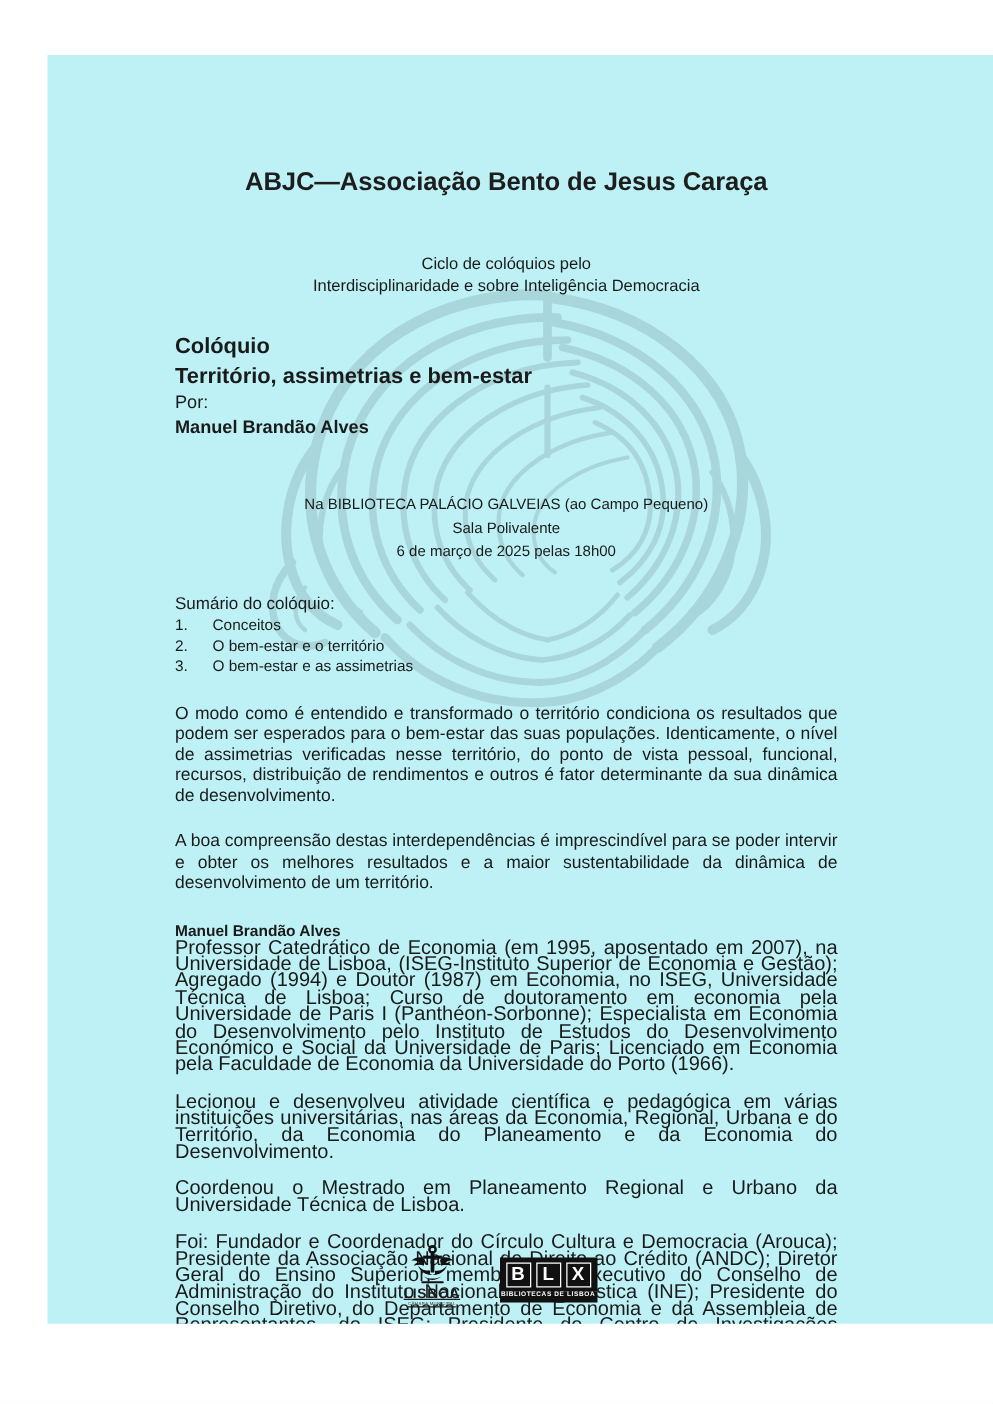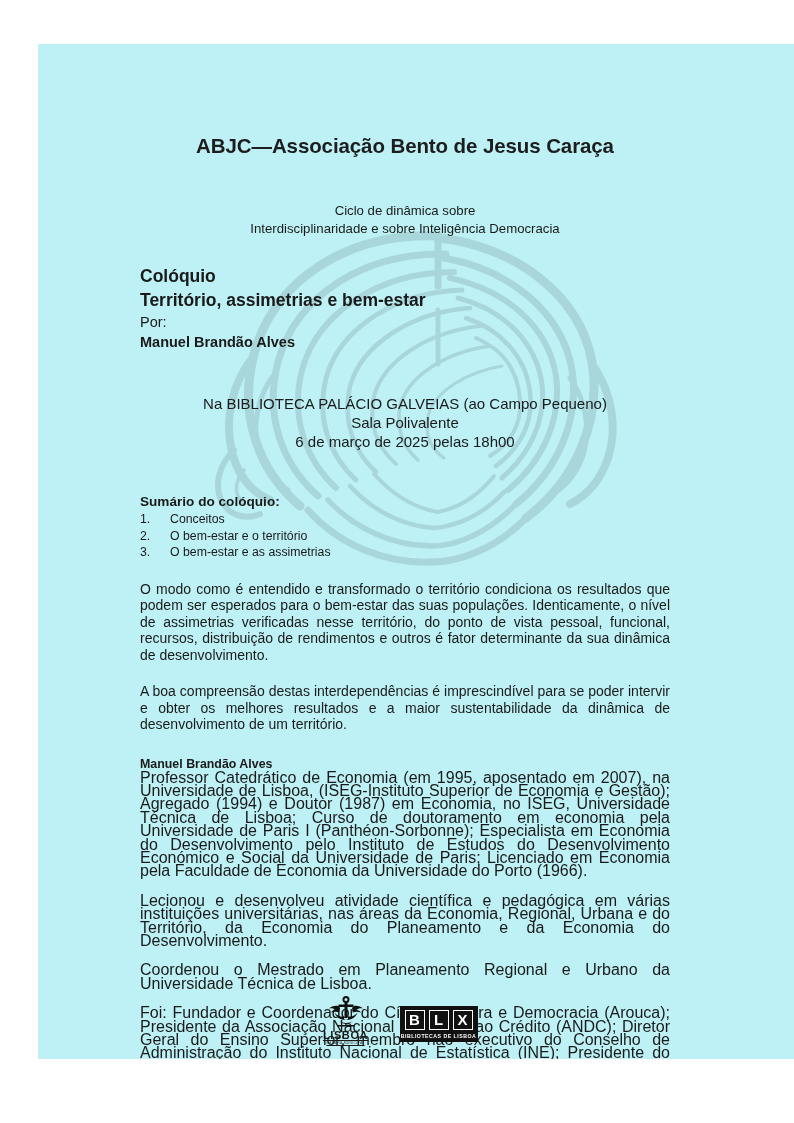--- a/index.html
+++ b/index.html
@@ -82,29 +82,29 @@
     font-weight: normal;
   }
   .speaker-name {
     font-size: 14.5px;
     font-weight: bold;
     line-height: 20px;
   }
 
   .venue {
     text-align: center;
-    font-size: 15px;
+    font-size: 12px;
     line-height: 19px;
     margin-top: 42px;
   }
 
   .summary-heading {
     font-size: 13.6px;
-    font-weight: bold;
-    margin-top: 43px;
+    font-weight: normal;
+    margin-top: 24px;
   }
   .summary-list {
     margin: 2px 0 0 0;
     padding: 0;
     list-style: none;
     font-size: 12.3px;
     line-height: 16.5px;
   }
   .summary-list li { display: flex; }
   .summary-num { width: 30px; flex: 0 0 30px; }
@@ -228,21 +228,21 @@
         <path d="M250 96 L250 150" stroke-width="5"></path>
       </g>
     </svg>
   </div>
 
   <div id="content">
 
     <h1 class="org-title">ABJC—Associação Bento de Jesus Caraça</h1>
 
     <div class="cycle">
-      <div>Ciclo de dinâmica sobre</div>
+      <div>Ciclo de colóquios pelo</div>
       <div>Interdisciplinaridade e sobre Inteligência Democracia</div>
     </div>
 
     <div class="colloquium-block">
       <div class="colloquium-word">Colóquio</div>
       <div class="colloquium-subject">Território, assimetrias e bem-estar</div>
       <div class="by-label">Por:</div>
       <div class="speaker-name">Manuel Brandão Alves</div>
     </div>
 

